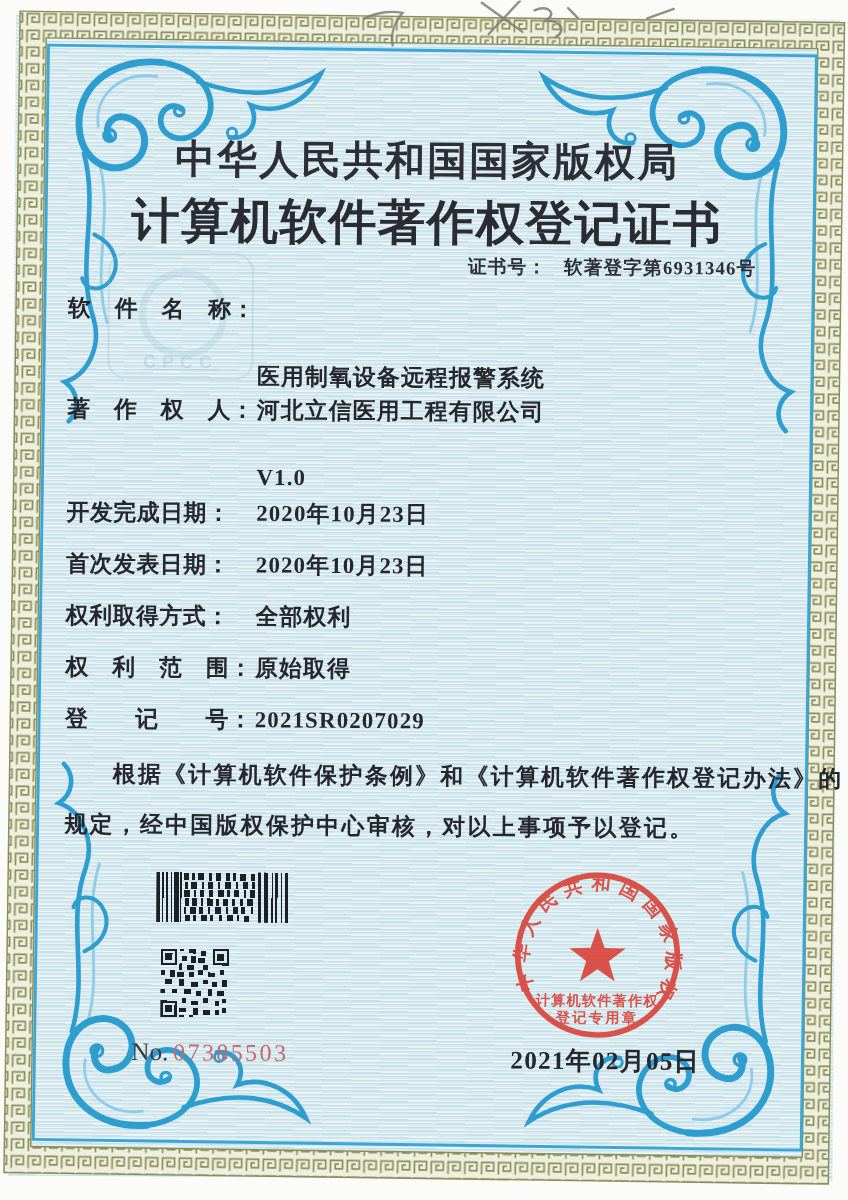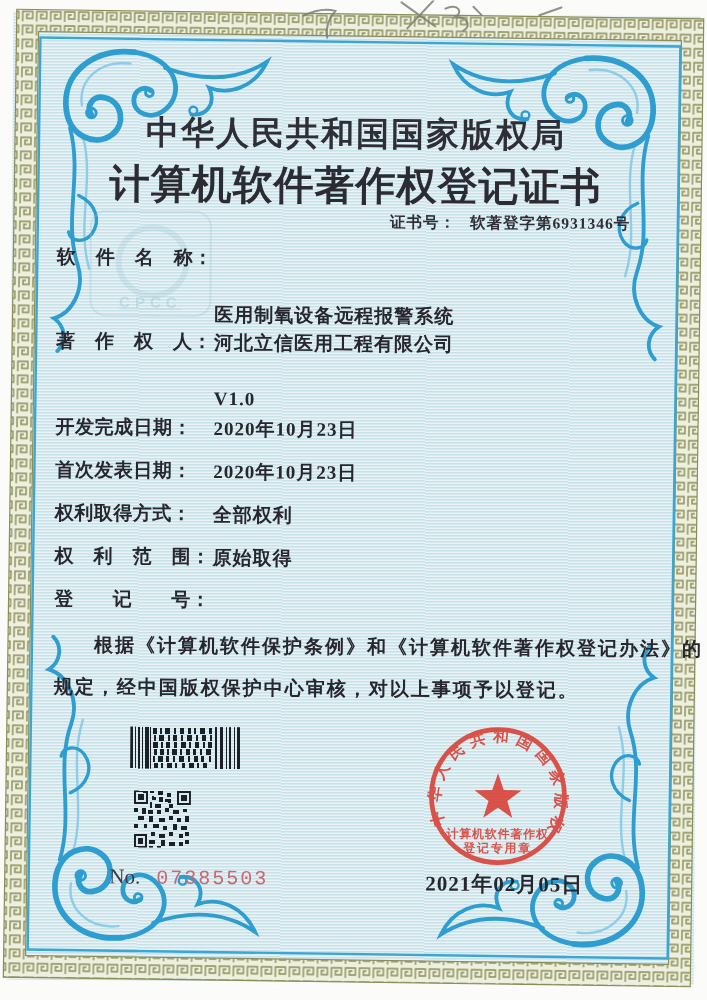--- a/index.html
+++ b/index.html
@@ -62,22 +62,22 @@
   .statement-line{
     position:absolute;font-size:19px;font-weight:600;color:#26272e;letter-spacing:2px;
     white-space:nowrap;
   }
   .barcode{position:absolute;left:132px;top:728px;width:112px;height:42px;}
   .qrcode{position:absolute;left:136px;top:792px;width:57px;height:57px;}
   .serial{
     position:absolute;left:112px;top:866px;font-size:21px;color:#3a3b40;white-space:nowrap;
   }
   .serial .serial-num{
-    color:#c9686d;font-family:Liberation Mono, monospace;font-size:20px;
-    letter-spacing:2px;margin-left:16px;
+    color:#c9686d;font-family:Liberation Serif, serif;font-size:20px;
+    letter-spacing:2px;margin-left:4px;
   }
   .seal{position:absolute;left:424px;top:719px;width:152px;height:152px;opacity:.93;}
   .issue-date{
     position:absolute;left:428px;top:869px;font-size:21px;font-weight:700;
     color:#26272e;letter-spacing:1px;white-space:nowrap;
   }
   .handwriting{position:absolute;left:0;top:0;width:707px;height:60px;pointer-events:none;}
 </style>
 </head>
 <body>
@@ -169,20 +169,21 @@
       <div class="field-row" style="top:502px;">
         <div class="field-label">权利取得方式：</div>
         <div class="field-value">全部权利</div>
       </div>
       <div class="field-row" style="top:545px;">
         <div class="field-label">权　利　范　围：</div>
         <div class="field-value">原始取得</div>
       </div>
       <div class="field-row" style="top:588px;">
         <div class="field-label">登　　记　　号：</div>
+        <div class="field-value">2021SR0207029</div>
       </div>
 
       <div class="statement-line" style="left:95px;top:634px;">根据《计算机软件保护条例》和《计算机软件著作权登记办法》的</div>
       <div class="statement-line" style="left:55px;top:676px;">规定，经中国版权保护中心审核，对以上事项予以登记。</div>
 
       <svg class="barcode" viewBox="0 0 112 42" shape-rendering="crispEdges">
         <g fill="#1b2026">
           <rect x="0" y="0" width="3" height="42"></rect>
             <rect x="5" y="0" width="1" height="42"></rect>
           <rect x="8" y="0" width="2" height="42"></rect>

